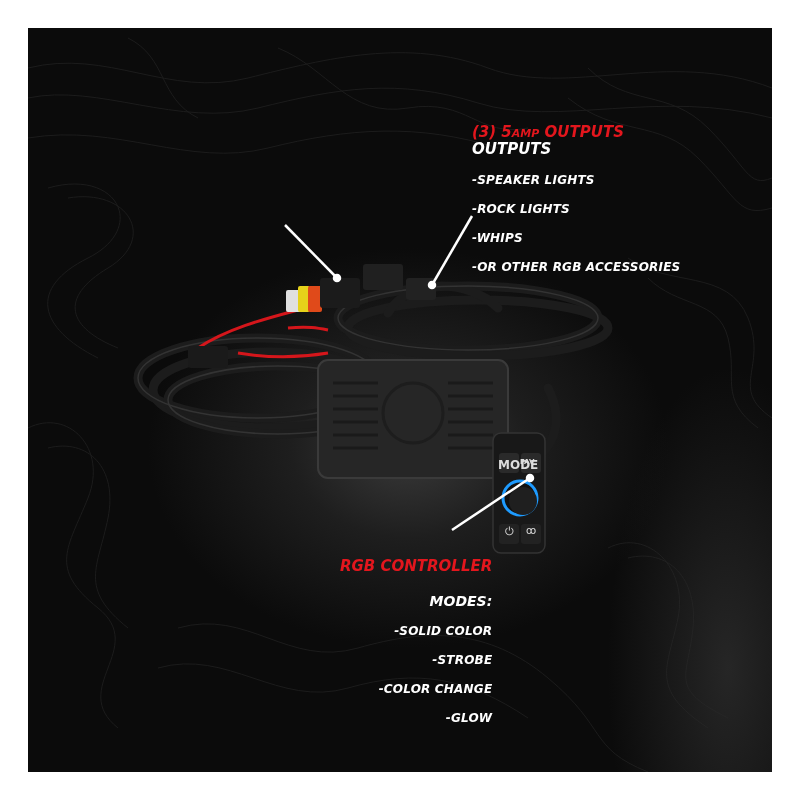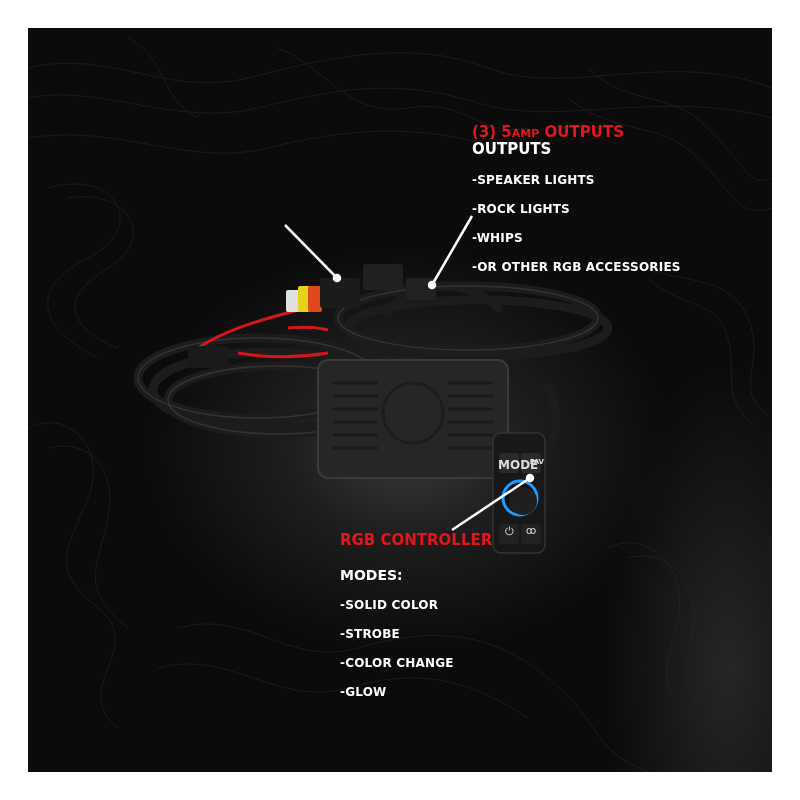--- a/index.html
+++ b/index.html
@@ -6,21 +6,21 @@
   body { width:800px; height:800px; position:relative; overflow:hidden; font-family:"DejaVu Sans", sans-serif; }
   .panel {
     position:absolute; left:28px; top:28px; width:744px; height:744px;
     background:
       radial-gradient(ellipse 260px 200px at 380px 420px, #3a3a3a 0%, #1e1e1e 45%, rgba(10,10,10,0) 100%),
       radial-gradient(ellipse 120px 300px at 700px 640px, #262626 0%, rgba(10,10,10,0) 100%),
       #0b0b0b;
     overflow:hidden;
   }
   .topo { position:absolute; left:0; top:0; width:744px; height:744px; opacity:0.55; }
-  .callout { position:absolute; font-weight:bold; line-height:1; }
+  .callout { position:absolute; font-style:italic; font-weight:bold; line-height:1; }
   .red { color:#e3161d; }
   .white { color:#ffffff; }
   .small { font-size:12px; letter-spacing:0.2px; margin-top:17px; }
 
   
   .harness { position:absolute; left:0; top:0; width:744px; height:744px; }
 </style>
 </head>
 <body>
 
@@ -108,37 +108,37 @@
       <line x1="257" y1="197" x2="309" y2="250"></line>
       <line x1="444" y1="188" x2="404" y2="257"></line>
       <line x1="424" y1="502" x2="502" y2="450"></line>
       <circle cx="309" cy="250" r="3"></circle>
       <circle cx="404" cy="257" r="3"></circle>
       <circle cx="502" cy="450" r="3"></circle>
     </g>
   </svg>
 
   <div style="position:absolute;left:470px;top:430px;width:24px;text-align:center;font-size:12px;font-weight:bold;color:#ddd;">MODE</div>
-  <div style="position:absolute;left:492px;top:430px;width:24px;text-align:right;font-size:7px;font-weight:bold;color:#ddd;">FAV</div>
+  <div style="position:absolute;left:492px;top:430px;width:24px;text-align:left;font-size:7px;font-weight:bold;color:#ddd;">FAV</div>
   <div style="position:absolute;left:477px;top:497px;font-size:11px;color:#ddd;">⏻</div>
   <div style="position:absolute;left:498px;top:497px;font-size:10px;color:#ddd;">ꝏ</div>
 
 
   <div class="callout" style="left:444px;top:97px;">
     <div class="red" style="font-size:15px;">
       <span>(3) 5</span><span style="font-size:11px;">AMP</span><span> OUTPUTS</span>
     </div>
     <div class="white" style="font-size:15px;margin-top:2px;">OUTPUTS</div>
     <div class="white small">-SPEAKER LIGHTS</div>
     <div class="white small">-ROCK LIGHTS</div>
     <div class="white small">-WHIPS</div>
     <div class="white small">-OR OTHER RGB ACCESSORIES</div>
   </div>
 
-  <div class="callout" style="left:312px;top:505px;">
+  <div class="callout" style="left:312px;top:531px;text-align:right;">
     <div class="red" style="font-size:15px;">RGB CONTROLLER</div>
     <div class="white" style="font-size:14px;margin-top:20px;">MODES:</div>
     <div class="white small">-SOLID COLOR</div>
     <div class="white small">-STROBE</div>
     <div class="white small">-COLOR CHANGE</div>
     <div class="white small">-GLOW</div>
   </div>
 </div>
 
 </body></html>

